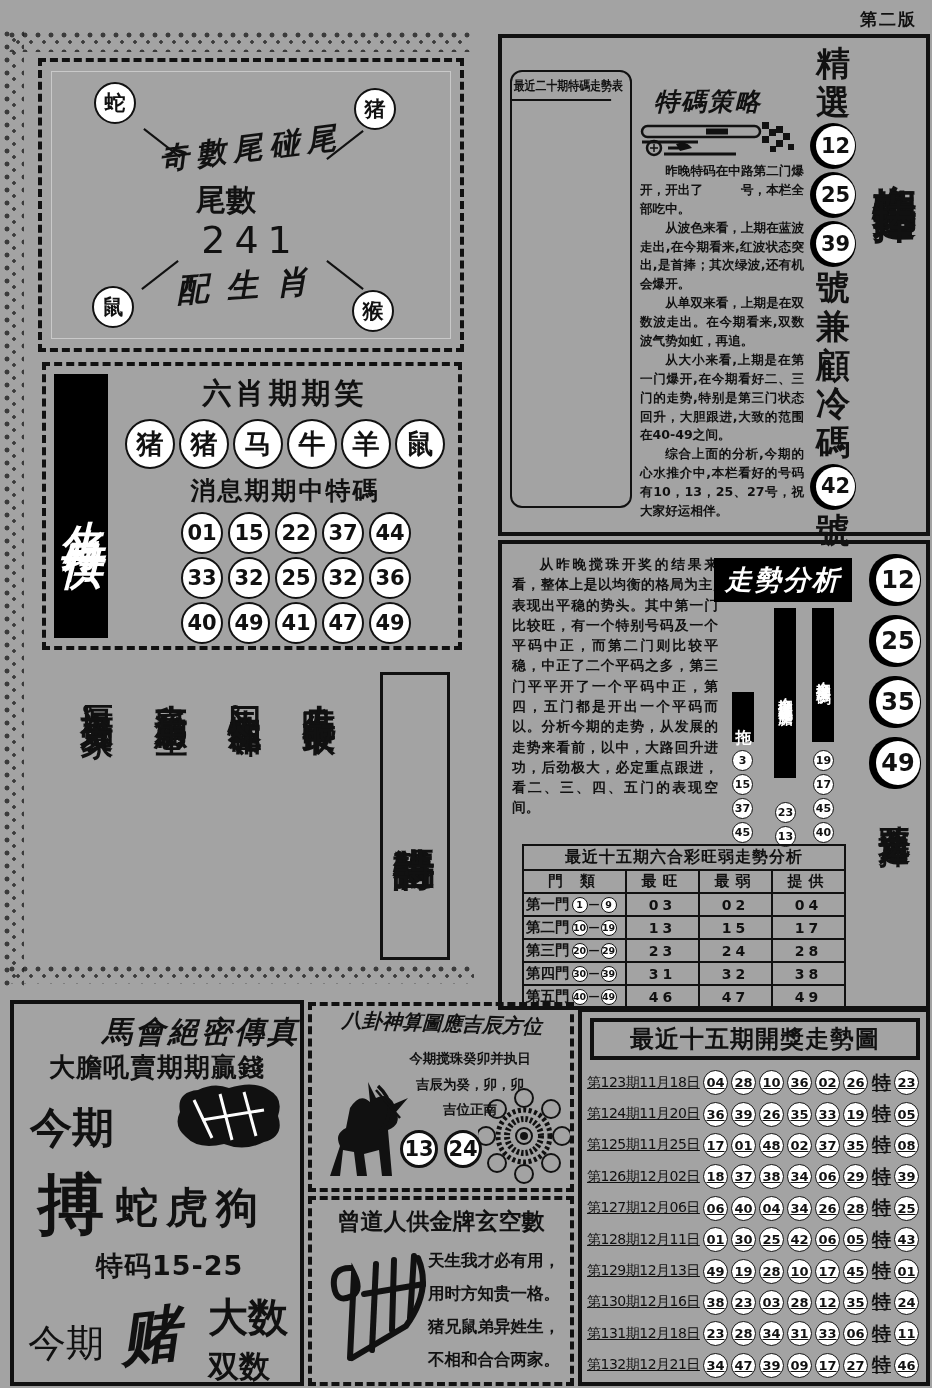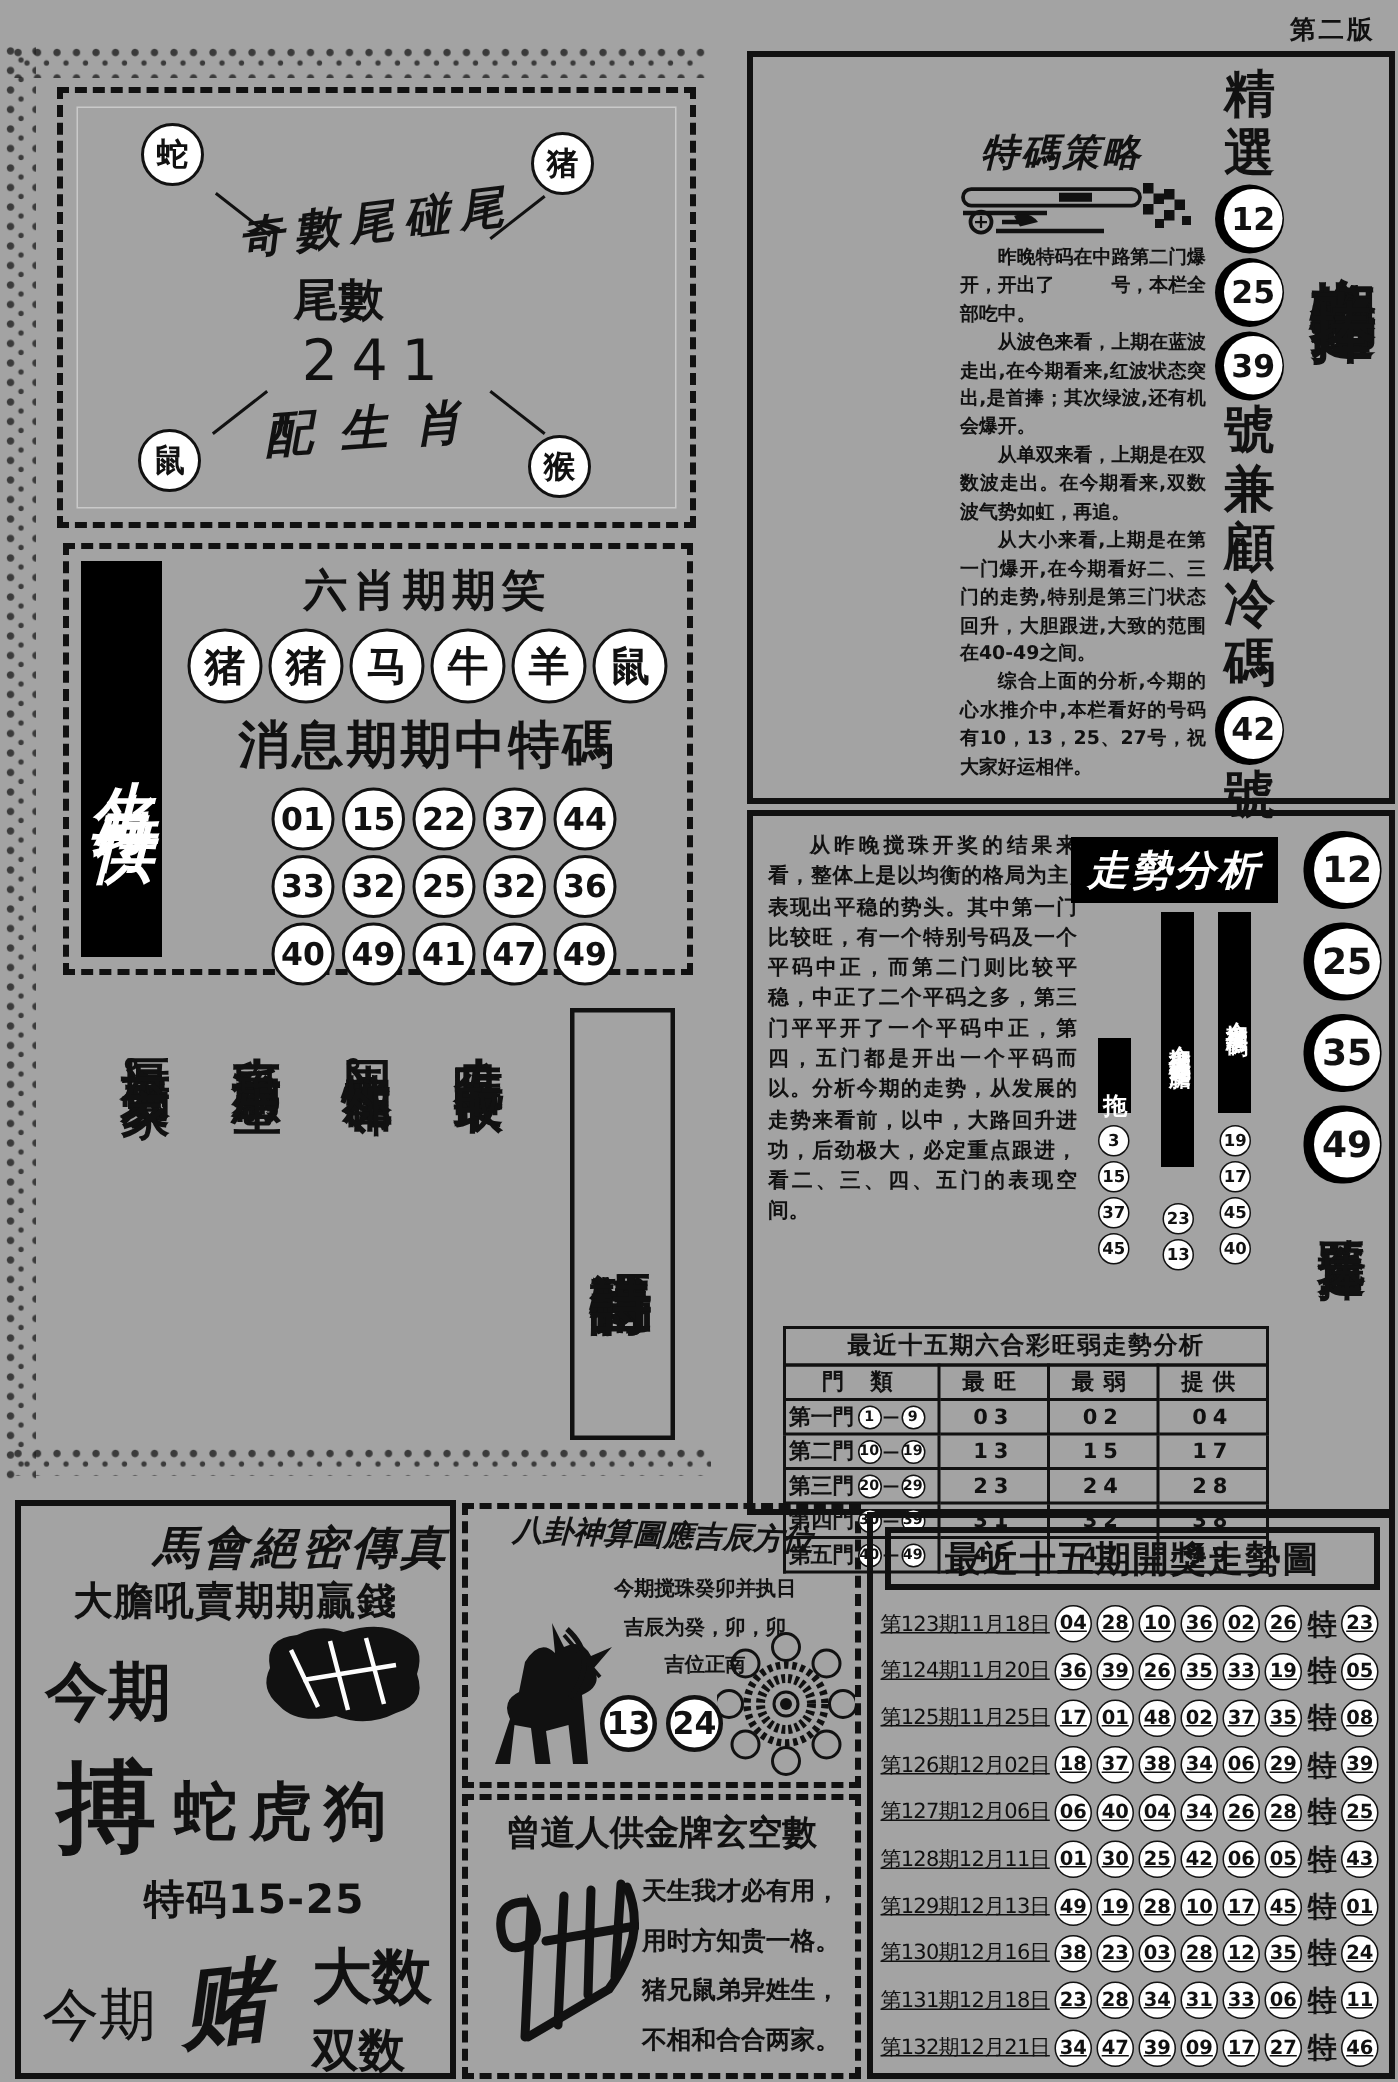--- a/index.html
+++ b/index.html
@@ -35,21 +35,21 @@
 
   
   #sxbox { left:42px; top:362px; width:420px; height:288px; border:4px dashed #111; }
   #sx-bar { position:absolute; left:8px; top:8px; width:54px; height:264px; background:#000; color:#fff;
             writing-mode:vertical-rl; text-orientation:upright; font-size:42px; font-weight:900; font-style:italic;
             font-family:"DejaVu Serif",serif; display:flex; align-items:center; justify-content:center; letter-spacing:10px; }
   #sx-content { margin-left:66px; padding-top:8px; text-align:center; }
   #sx-head { font-size:29px; font-weight:900; letter-spacing:4px; }
   #sx-animals { margin-top:5px; display:flex; justify-content:center; gap:4px; }
   .animal-c { width:50px; height:50px; font-size:27px; font-weight:900; border-width:2.5px; font-family:"DejaVu Serif",serif; }
-  #sx-sub { margin-top:5px; font-size:34px; font-weight:900; letter-spacing:2px; }
+  #sx-sub { margin-top:5px; font-size:25px; font-weight:900; letter-spacing:2px; }
   #sx-grid { margin-top:5px; display:flex; flex-direction:column; gap:3px; align-items:center; padding-left:22px; }
   .sx-row { display:flex; gap:5px; }
   .sx-num { width:42px; height:42px; font-size:21px; font-weight:900; }
 
   
   #poem { left:30px; top:666px; width:440px; height:300px; }
   .poem-col { position:absolute; top:14px; height:292px; writing-mode:vertical-rl; text-orientation:upright;
               font-size:33px; font-weight:900; font-family:"DejaVu Serif",serif; letter-spacing:3px; }
   #poem-titlebox { position:absolute; left:350px; top:6px; width:70px; height:288px; border:3px solid #111;
                    display:flex; align-items:center; justify-content:center; }
@@ -117,21 +117,21 @@
   .an-col { position:absolute; display:flex; flex-direction:column; gap:3px; align-items:center; }
   #col-tuo { left:230px; top:206px; } #col-lian { left:273px; top:258px; } #col-ping { left:311px; top:206px; }
   .an-num { width:21px; height:21px; font-size:11px; border-width:1.5px; }
   #an-right { position:absolute; left:362px; top:10px; width:62px; display:flex; flex-direction:column; align-items:center; gap:9px; }
   .blob-lg { position:relative; width:52px; height:52px; background:#000; border-radius:48%; flex:none; }
   .blob-lg-in { position:absolute; top:4px; right:1px; width:44px; height:44px; background:#fff; border-radius:50%;
                 display:flex; align-items:center; justify-content:center; font-size:24px; font-weight:900; }
   #an-slogan { margin-top:2px; writing-mode:vertical-rl; text-orientation:upright; font-size:32px; font-weight:900; letter-spacing:2px; }
 
   
-  #st-wrap { position:absolute; left:20px; top:300px; width:324px;margin-top:40px; }
+  #st-wrap { position:absolute; left:20px; top:300px; width:324px; }
   #st-title { border:2.5px solid #111; text-align:center; font-size:16px; font-weight:900; padding:1px 0; letter-spacing:1px; }
   #st-table { width:100%; border-collapse:collapse; margin-top:-2px; }
   #st-table th, #st-table td { border:2px solid #111; text-align:center; }
   .st-th { font-size:15px; font-weight:900; letter-spacing:6px; height:23px; }
   .st-gate { display:flex; align-items:center; gap:2px; padding:1px 2px; border:none !important; }
   td.gatecell { width:96px; }
   .gate-label { font-size:14.5px; font-weight:900; }
   .mini-c { width:16px; height:16px; font-size:9.5px; border-width:1.5px; font-weight:700; }
   .st-dash { font-size:11px; font-weight:900; margin:0 -1px; }
   .st-val { font-size:14px; font-weight:700; letter-spacing:4px; width:68px; height:21px; }
@@ -284,20 +284,23 @@
     </svg>
     <div class="abs" id="zd-lines">
         <div class="zd-line">天生我才必有用，</div>
         <div class="zd-line">用时方知贵一格。</div>
         <div class="zd-line">猪兄鼠弟异姓生，</div>
         <div class="zd-line">不相和合合两家。</div>
       </div>
   </div>
 
   <div class="abs" id="topright">
+    <div id="chart-panel">
+      <div id="chart-head">最近二十期特碼走勢表</div>
+    </div>
     <div id="strat-col">
       <div id="strat-title">特碼策略</div>
       <svg id="strat-logo" width="160" height="38" viewBox="0 0 160 38">
         <rect x="2" y="6" width="118" height="11" rx="5.5" fill="none" stroke="#111" stroke-width="2.5"></rect>
         <rect x="66" y="8.5" width="22" height="6" fill="#111"></rect>
         <circle cx="14" cy="28" r="7" fill="none" stroke="#111" stroke-width="2.5"></circle>
         <path d="M10 28 L18 28 M14 24 L14 32" stroke="#111" stroke-width="1.5"></path>
         <path d="M2 22 L58 22 M24 34 L96 34 M28 28 L44 28" stroke="#111" stroke-width="3"></path>
         <path d="M36 24 Q46 20 52 28 L40 31 Z" fill="#111"></path>
         <g fill="#111">

